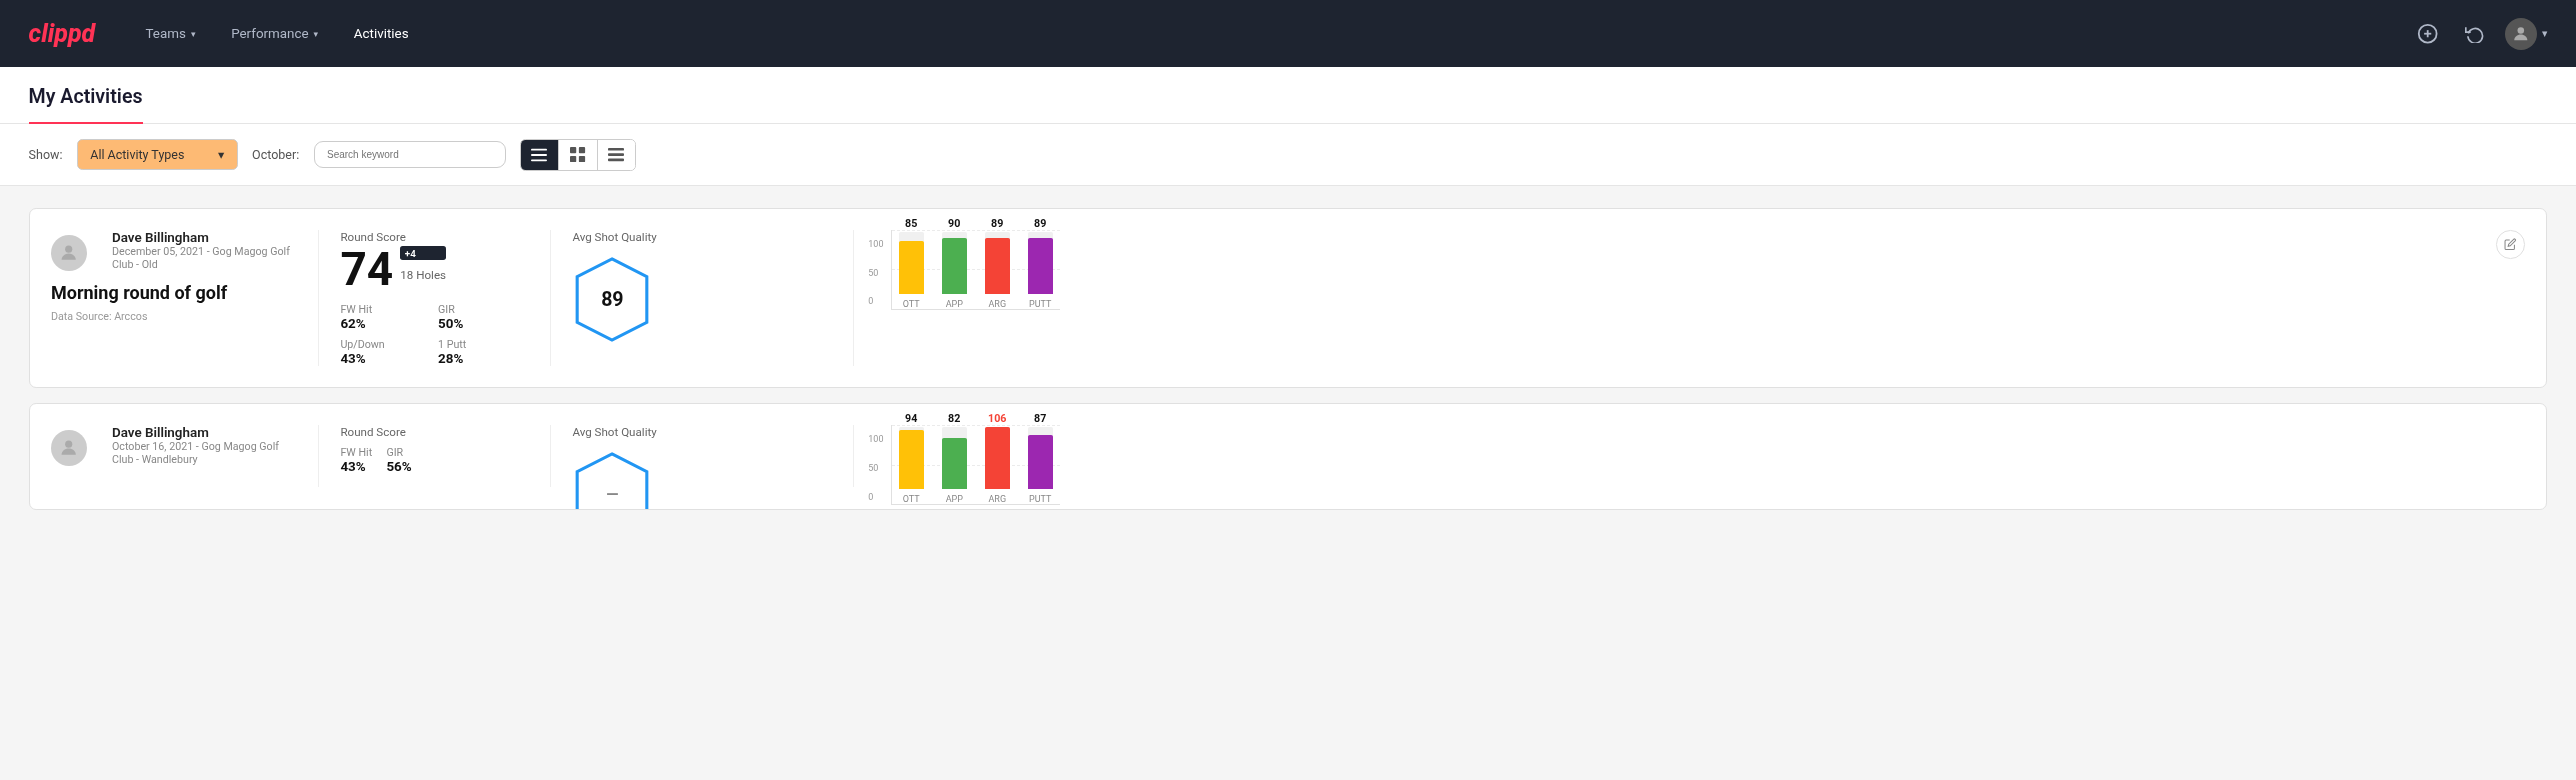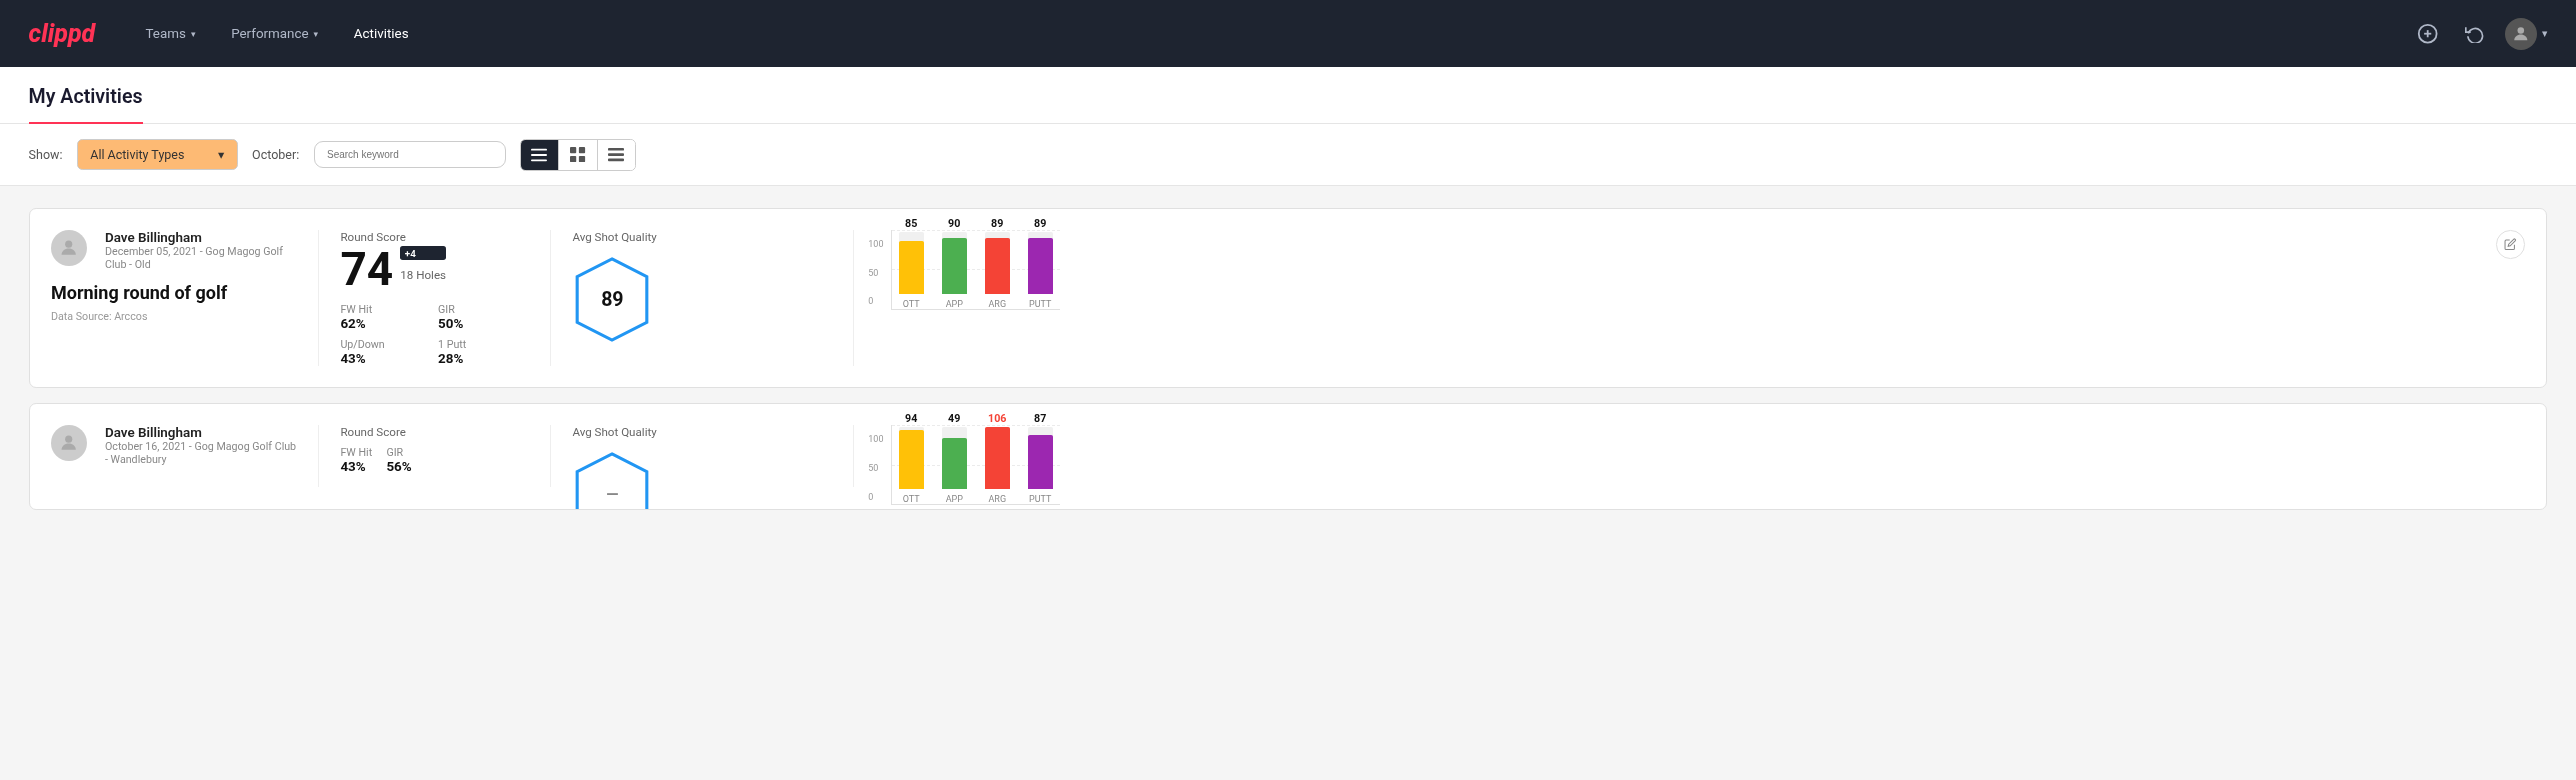--- a/index.html
+++ b/index.html
@@ -177,22 +177,22 @@
       align-items: stretch;
       gap: 0;
     }
     .card-left {
       flex: 0 0 268px;
       padding-right: 21.4px;
       border-right: 0.9px solid #eee;
     }
     .user-info {
       display: flex;
-      align-items: flex-start;
-      gap: 18px;
+      align-items: flex-end;
+      gap: 25px;
       margin-bottom: 10.7px;
     }
     .user-avatar {
       width: 36px;
       height: 36px;
       border-radius: 50%;
       background: #ccc;
       display: flex;
       align-items: center;
       justify-content: center;
@@ -661,21 +661,21 @@
           <div class="bar-group">
             <div class="bar-value">94</div>
             <div class="bar-container">
               <div class="bar-bg"></div>
               <div class="bar-fill" style="height:94%;background:#ffc107;"></div>
             </div>
             <div class="bar-label">OTT</div>
           </div>
 
           <div class="bar-group">
-            <div class="bar-value">49</div>
+            <div class="bar-value">82</div>
             <div class="bar-container">
               <div class="bar-bg"></div>
               <div class="bar-fill" style="height:82%;background:#4caf50;"></div>
             </div>
             <div class="bar-label">APP</div>
           </div>
 
           <div class="bar-group">
             <div class="bar-value" style="color:#f44336;">106</div>
             <div class="bar-container">

